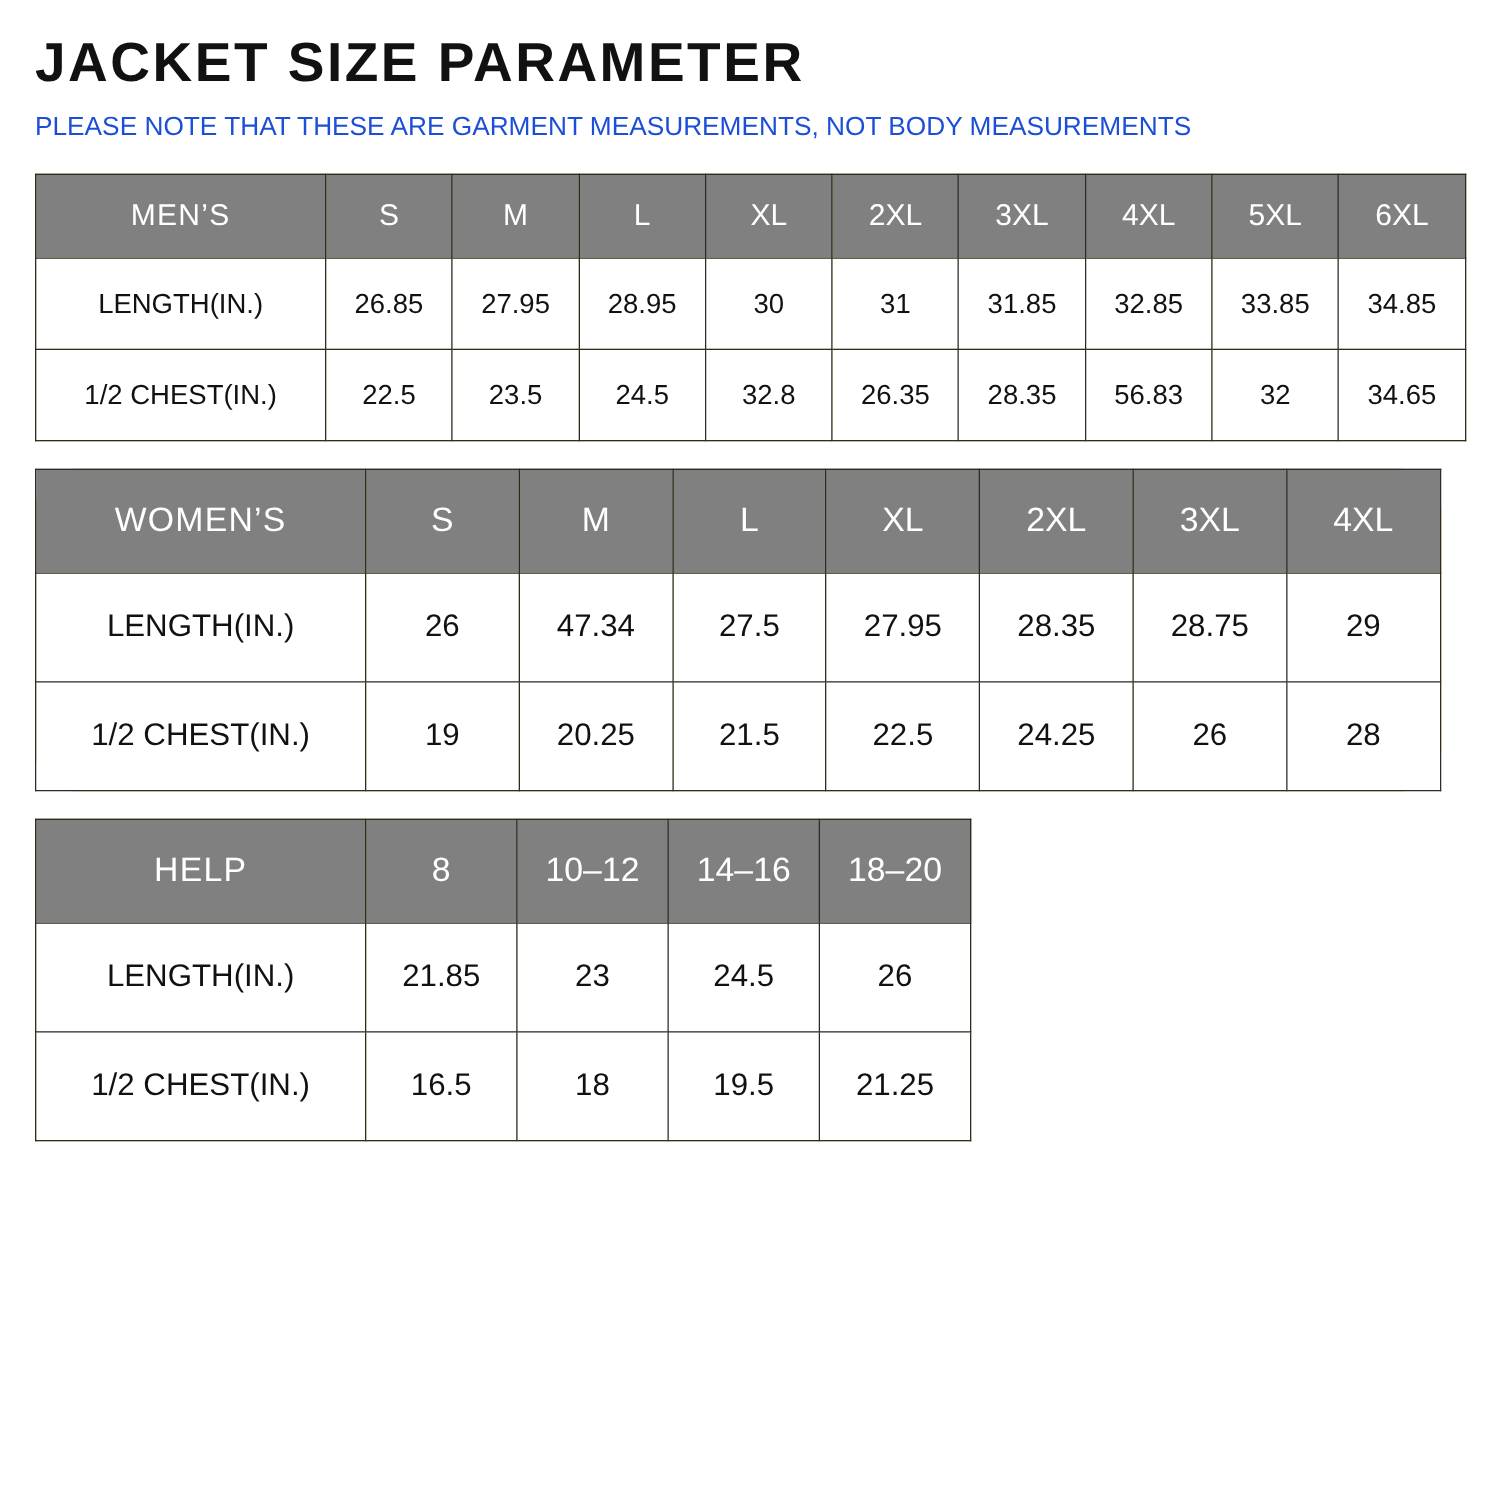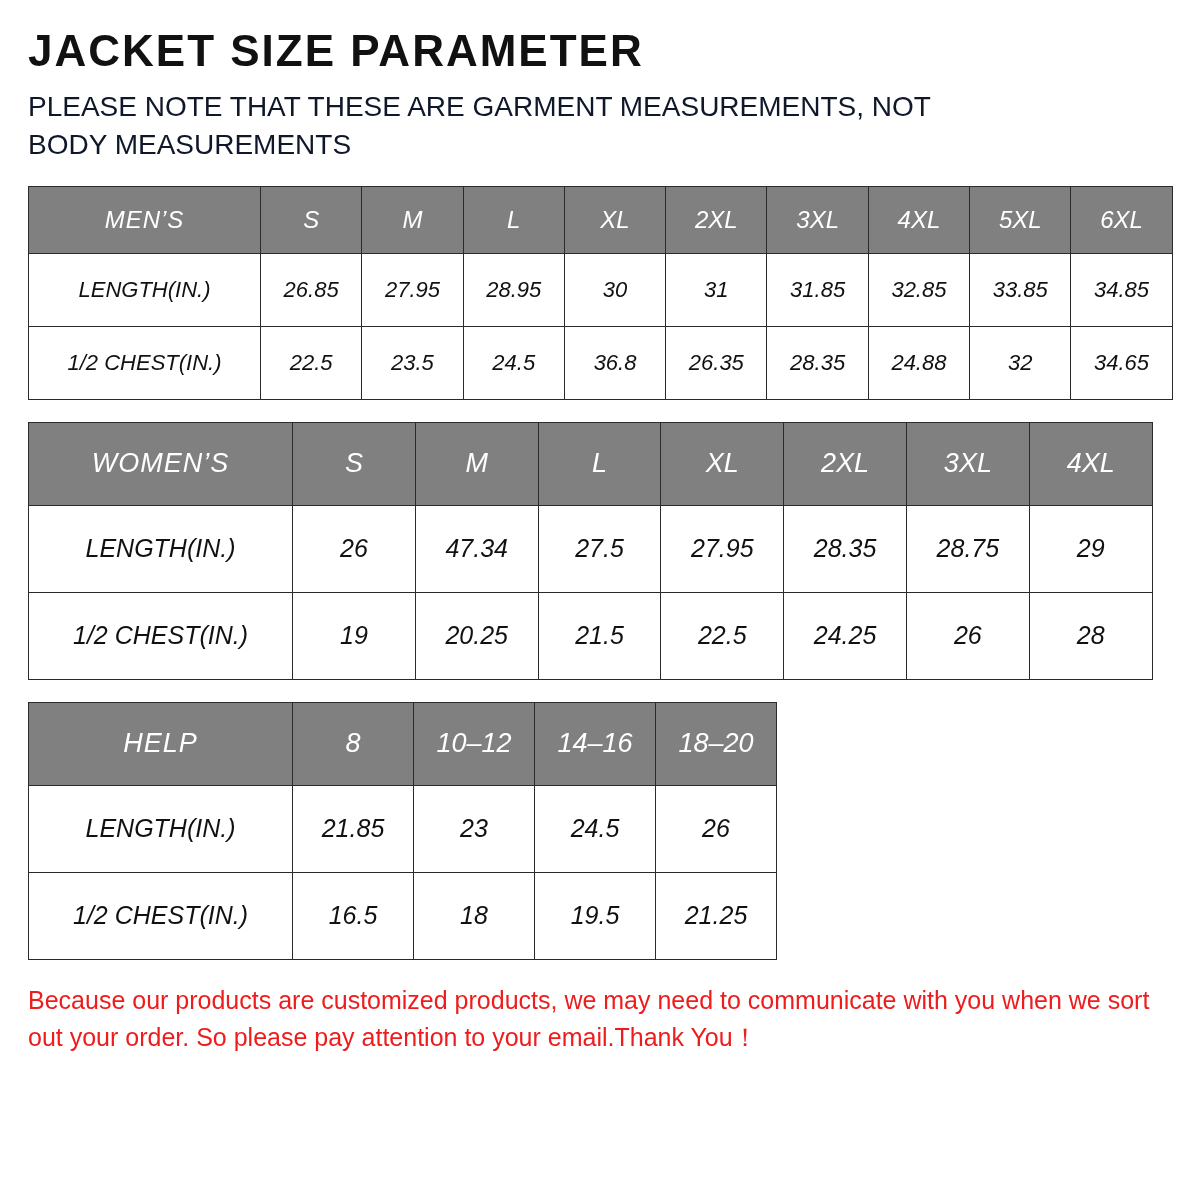--- a/index.html
+++ b/index.html
@@ -22,32 +22,31 @@
   }
   .title {
     font-size: 44px;
     font-weight: bold;
     letter-spacing: 2px;
     color: #111111;
     margin: 0 0 14px 0;
     line-height: 1.05;
   }
   .note {
-    color: #0f172a;
-    font-size: 28px;
+    color: #1d4ed8;
+    font-size: 21px;
     line-height: 1.35;
     margin: 0 0 22px 0;
     max-width: 960px;
   }
   table.size {
     border-collapse: collapse;
     table-layout: fixed;
     margin: 0 0 22px 0;
     background: #eab308;
-    font-style: italic;
   }
   table.size td, table.size th {
     border: 1px solid #2b2b2b;
     text-align: center;
     font-weight: normal;
     color: #111111;
     padding: 0;
   }
   table.size thead td {
     background: #808080;
@@ -148,24 +147,24 @@
         <td>31.85</td>
         <td>32.85</td>
         <td>33.85</td>
         <td>34.85</td>
       </tr>
       <tr>
         <td class="first">1/2 CHEST(IN.)</td>
         <td>22.5</td>
         <td>23.5</td>
         <td>24.5</td>
-        <td>36.8</td>
+        <td>32.8</td>
         <td>26.35</td>
         <td>28.35</td>
-        <td>24.88</td>
+        <td>56.83</td>
         <td>32</td>
         <td>34.65</td>
       </tr>
     </tbody>
   </table>
 
   <table class="size" id="table-womens">
     <colgroup>
       <col class="c0">
         <col class="cx">
@@ -241,16 +240,15 @@
         <td class="first">1/2 CHEST(IN.)</td>
         <td>16.5</td>
         <td>18</td>
         <td>19.5</td>
         <td>21.25</td>
       </tr>
     </tbody>
   </table>
 
   <div class="footer">
-    <div class="para1">Because our products are customized products, we may need to communicate with you when we sort out your order. So please pay attention to your email.Thank You！</div>
   </div>
 
 </div>
 
 </body></html>

